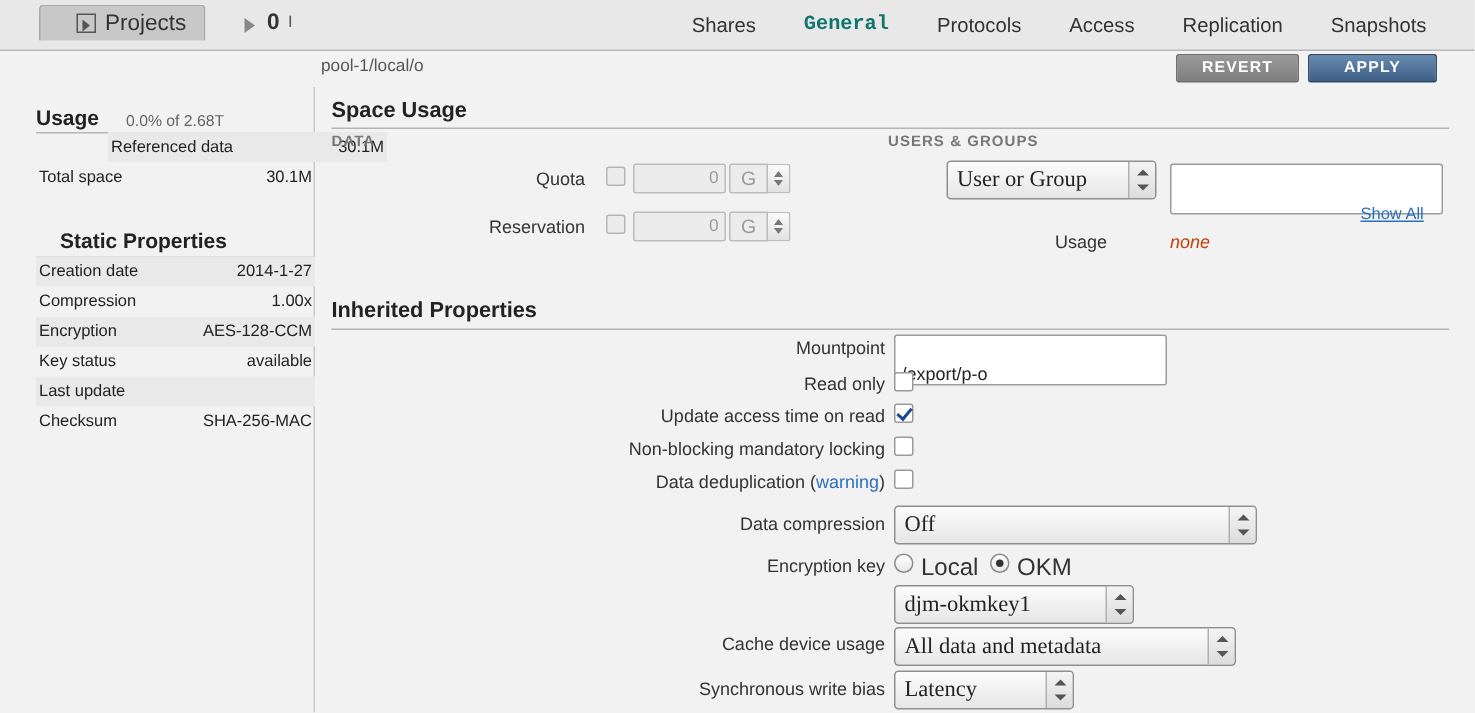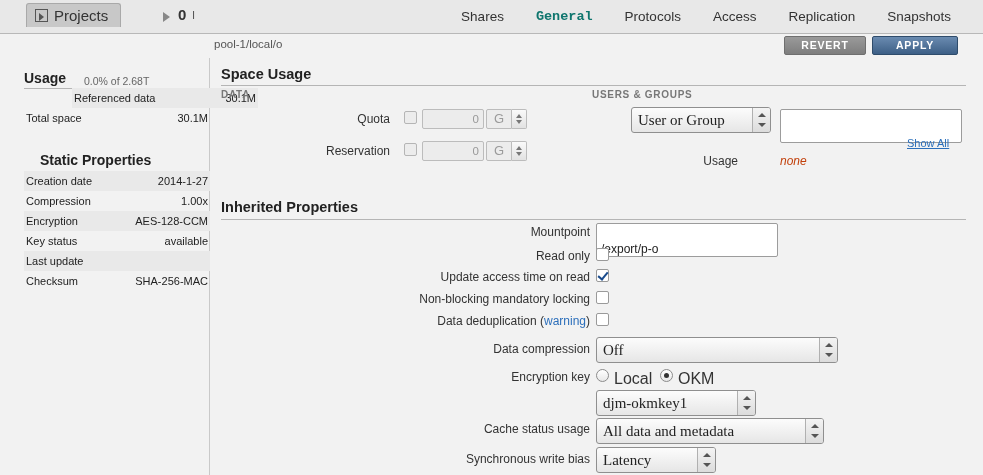--- a/index.html
+++ b/index.html
@@ -26,21 +26,21 @@
     position: absolute;
     left: 0; top: 0;
     width: 983px; height: 34px;
     background: #e8e8e8;
     border-bottom: 1px solid #b8b8b8;
   }
   .proj-tab {
     position: absolute;
     left: 26px; top: 3px;
     height: 24px;
-    padding: 0 12px 0 8px;
+    padding: 0 12px 0 24px;
     background: #c8c8c8;
     border: 1px solid #a9a9a9;
     border-bottom: none;
     border-radius: 3px 3px 0 0;
     display: flex;
     align-items: center;
     gap: 6px;
     font-size: 15px;
     color: #333;
   }
@@ -475,21 +475,21 @@
     <div class="radio" style="left:386px; top:311px;"></div>
     <div class="radiolabel" style="left:404px; top:312px;">Local</div>
     <div class="radio sel" style="left:450px; top:311px;"></div>
     <div class="radiolabel" style="left:468px; top:312px;">OKM</div>
 
     <div class="selectbox selectbig" style="left:386px; top:332px; width:160px;">
       <span>djm-okmkey1</span>
       <span class="arrows"></span>
     </div>
 
-    <div class="flabel" style="left:250px; top:364px; width:130px;">Cache status usage</div>
+    <div class="flabel" style="left:250px; top:364px; width:130px;">Cache device usage</div>
     <div class="selectbox selectbig" style="left:386px; top:360px; width:228px;">
       <span>All data and metadata</span>
       <span class="arrows"></span>
     </div>
 
     <div class="flabel" style="left:230px; top:394px; width:150px;">Synchronous write bias</div>
     <div class="selectbox selectbig" style="left:386px; top:389px; width:120px;">
       <span>Latency</span>
       <span class="arrows"></span>
     </div>

